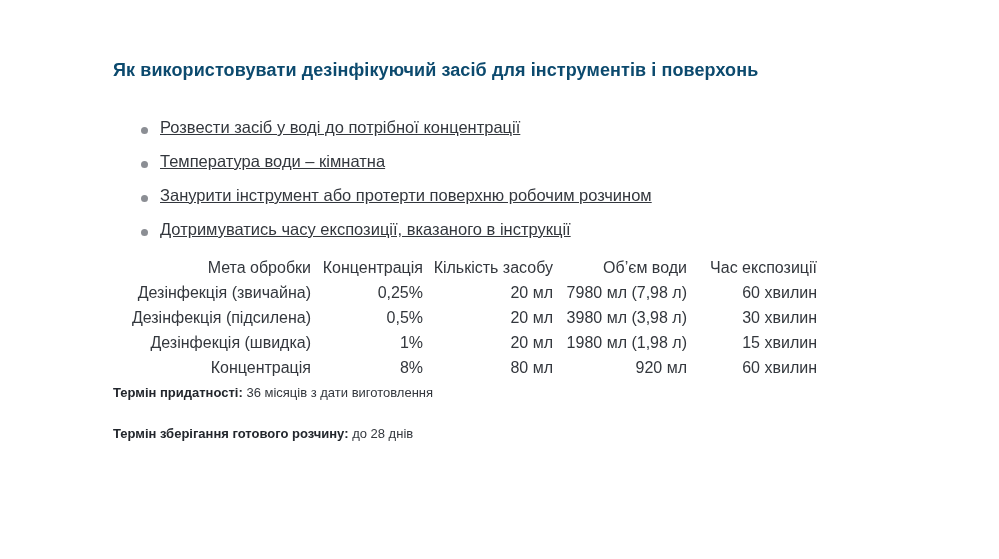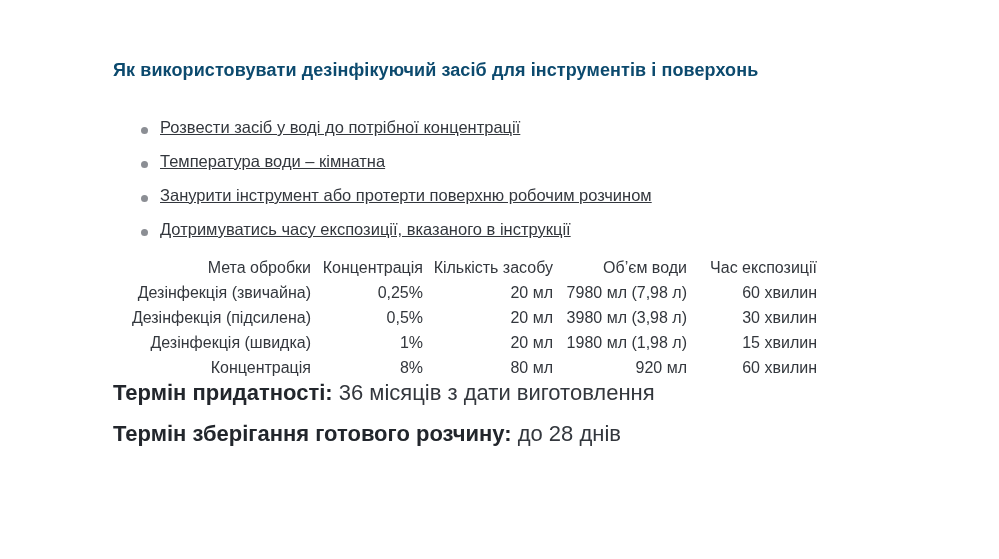--- a/index.html
+++ b/index.html
@@ -63,21 +63,21 @@
     text-align: right;
     white-space: nowrap;
     overflow: visible;
   }
   table.dosage th { }
   td.c2 { padding-left: 2px; }
   td.c4 { padding-left: 1px; }
   td.c5 { padding-left: 4px; }
   .note {
     margin: 4px 0 0 0;
-    font-size: 22px;
+    font-size: 13px;
     line-height: 17px;
     color: #33373d;
   }
   .note + .note { margin-top: 24px; }
   .note b { font-weight: 700; color: #22262c; }
 </style>
 </head>
 <body>
 
 <div class="content">

